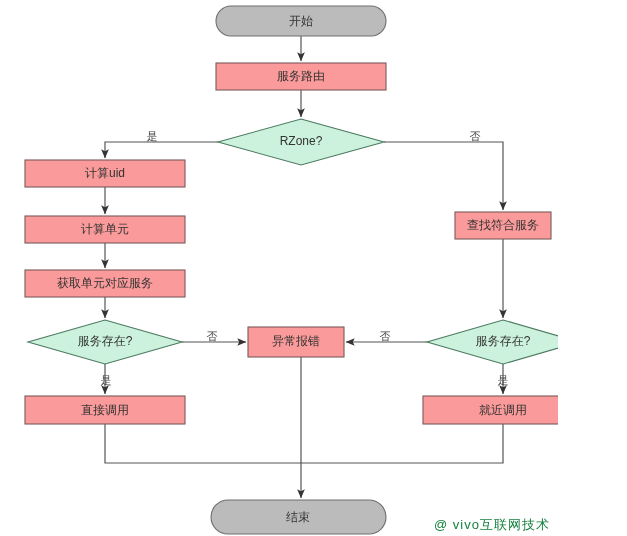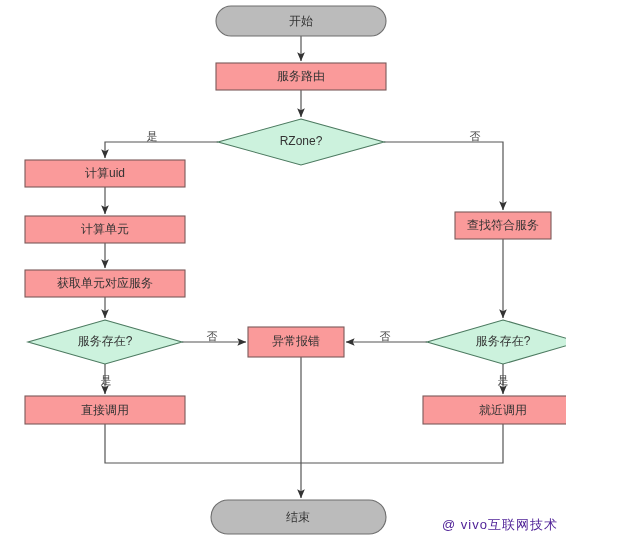--- a/index.html
+++ b/index.html
@@ -9,21 +9,20 @@
   }
   body {
     font-family: "Liberation Sans", "DejaVu Sans", sans-serif;
   }
   #canvas {
     position: relative;
     width: 558px;
     height: 536px;
     background: #ffffff;
     overflow: hidden;
-    padding-left: 8px;
   }
   #flow-svg {
     position: absolute;
     left: 0;
     top: 0;
     width: 627px;
     height: 536px;
   }
   .node-label {
     font-size: 12px;
@@ -54,21 +53,21 @@
   .connector {
     stroke: #555555;
     stroke-width: 1.2;
     fill: none;
   }
   .watermark {
     position: absolute;
     right: 8px;
     bottom: 2px;
     font-size: 13px;
-    color: #4c1d95;
+    color: #15803d;
     letter-spacing: 1px;
     white-space: nowrap;
     font-family: "Liberation Sans", "DejaVu Sans", sans-serif;
     user-select: none;
   }
 </style>
 </head>
 <body>
 
 <div id="canvas">

